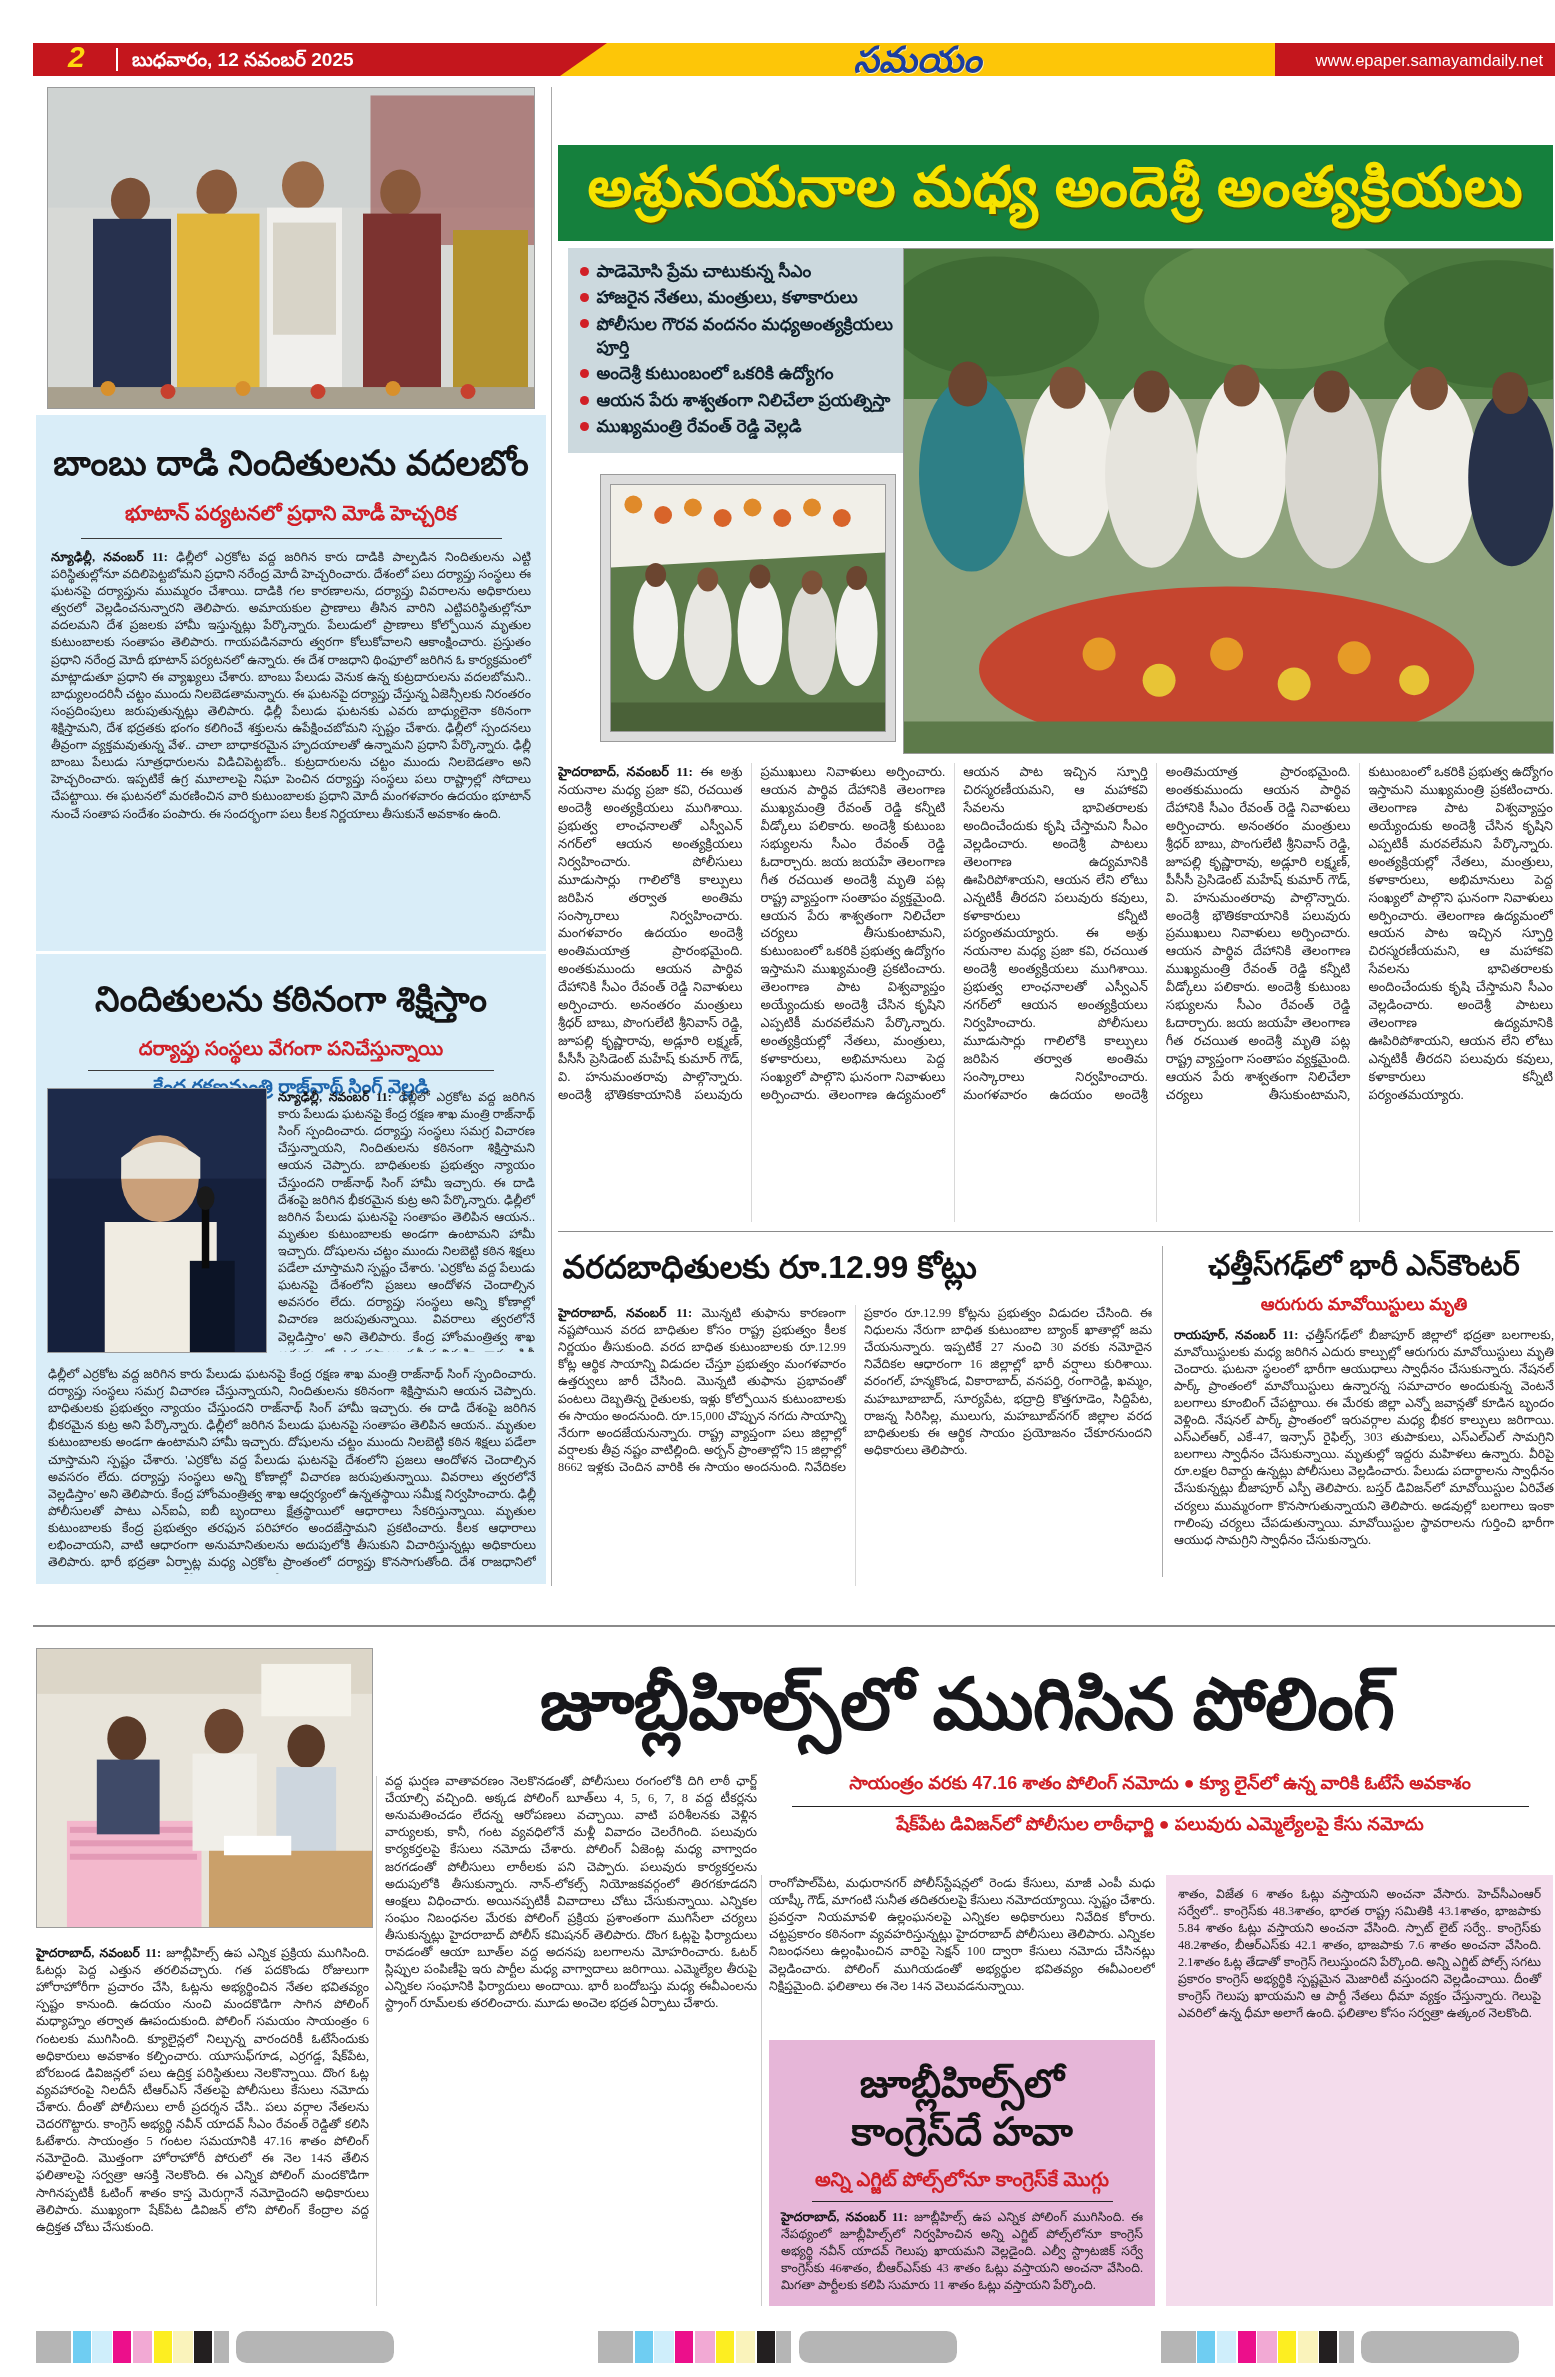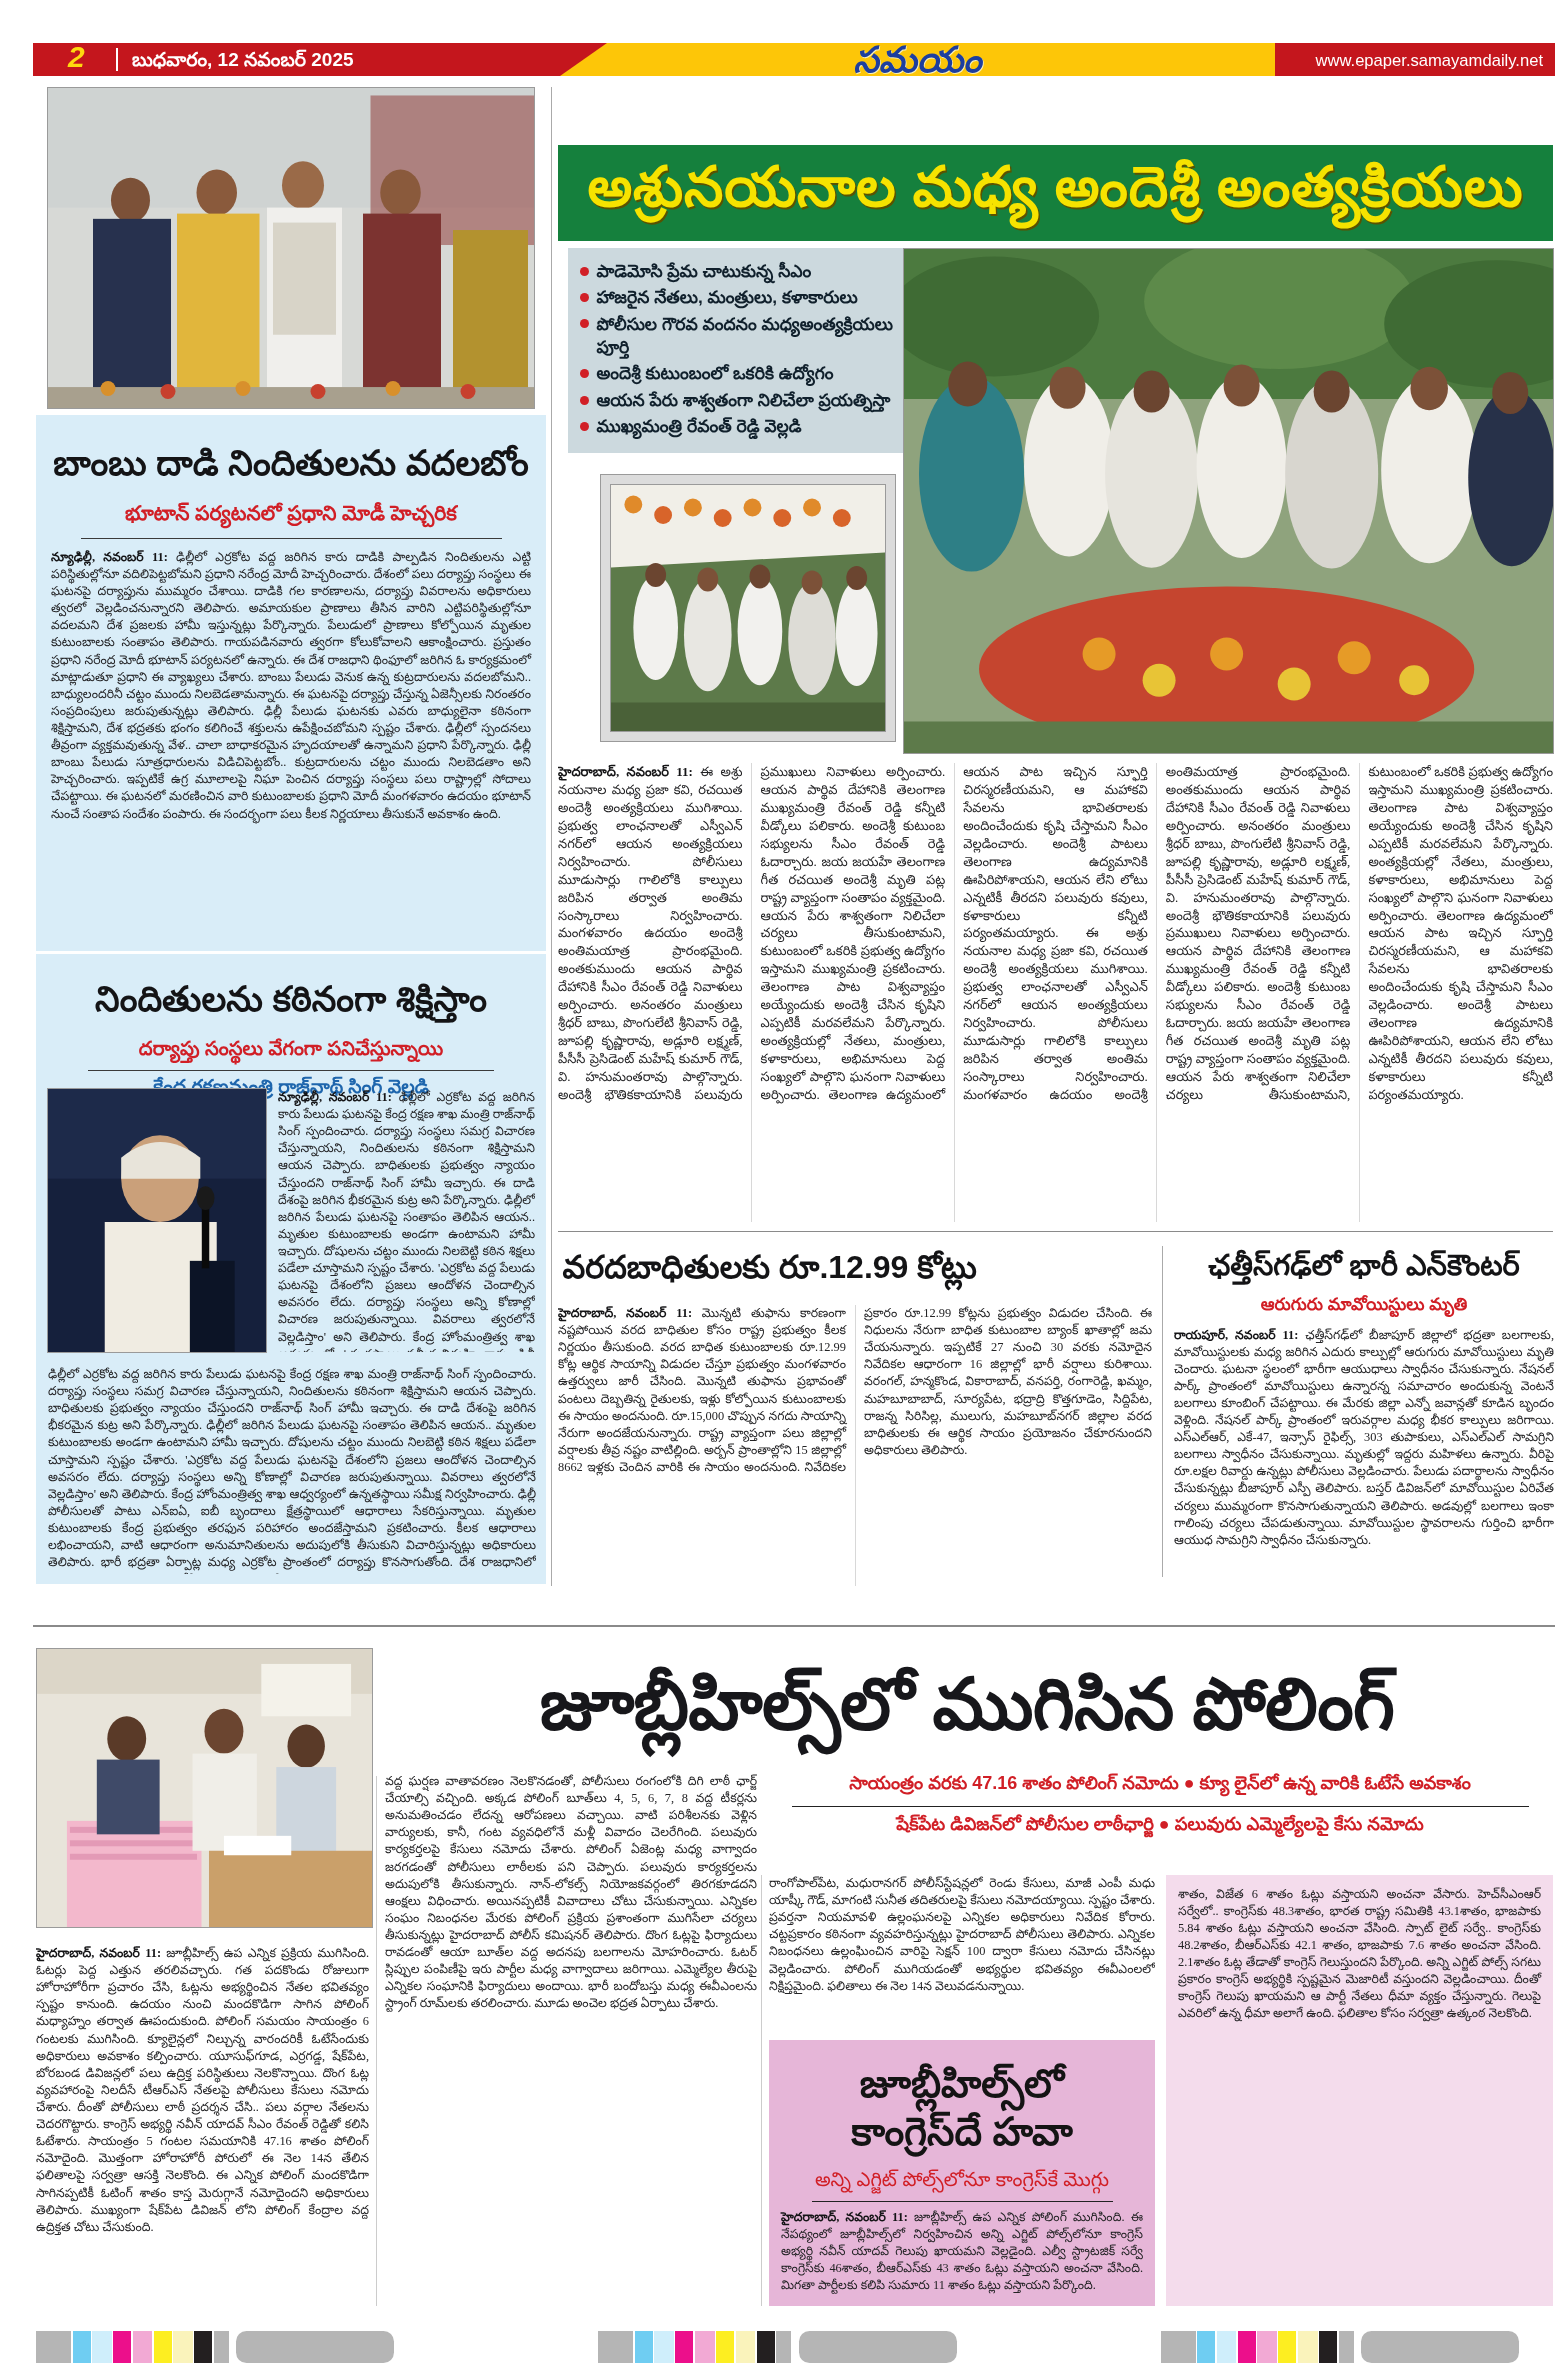--- a/index.html
+++ b/index.html
@@ -43,21 +43,21 @@
   .hline { background:#8a8a8a; height:1.5px; }
   .vline { background:#aaaaaa; width:0.8px; }
 
   
   .poll-head { left:380px; top:1657px; width:1174px; height:113px; display:flex; align-items:center; justify-content:center;
       font-size:72px; font-weight:900; color:#17171b; letter-spacing:-0.8px; }
   .strap { color:#d11f26; font-weight:bold; font-size:18px; text-align:center; }
   .pinkbox { background:#e6b6d8; }
   .pinkcol { background:#f4dcec; }
   .pink-head { text-align:center; font-size:39px; line-height:1.25; font-weight:900; color:#141414; padding-top:19.6px; }
-  .pink-sub { text-align:center; color:#d11f26; font-weight:normal; font-size:19.6px; margin-top:10.5px; }
+  .pink-sub { text-align:center; color:#d11f26; font-weight:bold; font-size:19.6px; margin-top:10.5px; }
 
   
   .calib { left:36px; top:2331px; width:1483px; height:32px; display:flex; justify-content:space-between; }
   .cgroup { display:flex; align-items:stretch; gap:1.5px; }
   .cb { height:32px; }
   .c-gray{ background:#b5b5b5; width:35px; }
   .c-cyan{ background:#6fcdf2; width:18px; }
   .c-ltcyan{ background:#cfeefb; width:19.6px; }
   .c-mag{ background:#ec0f8b; width:18px; }
   .c-pink{ background:#f2a9d4; width:19.6px; }

